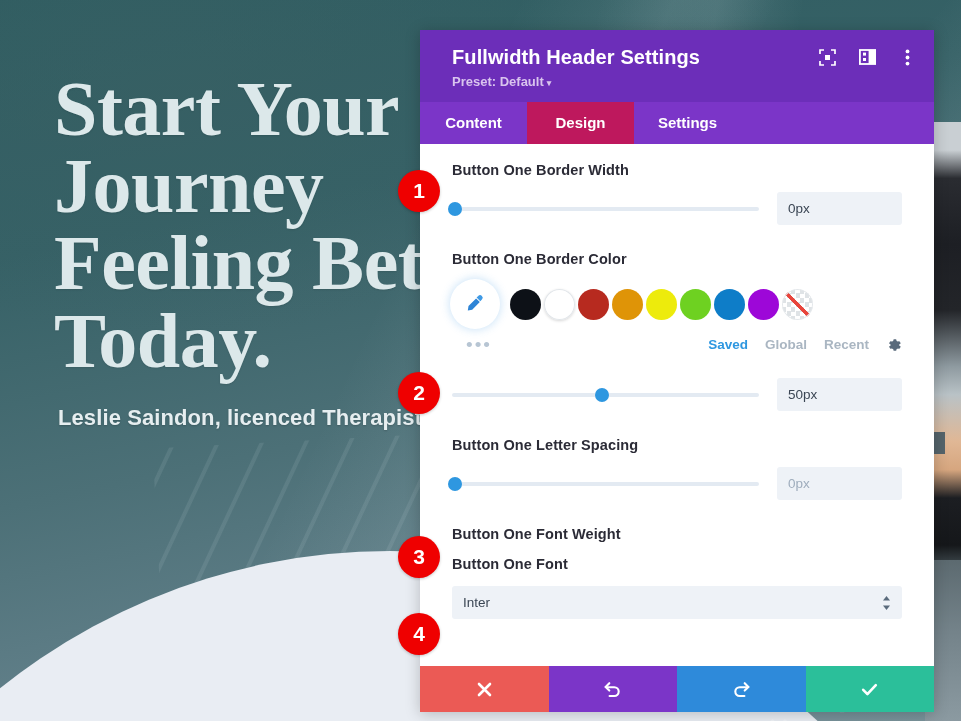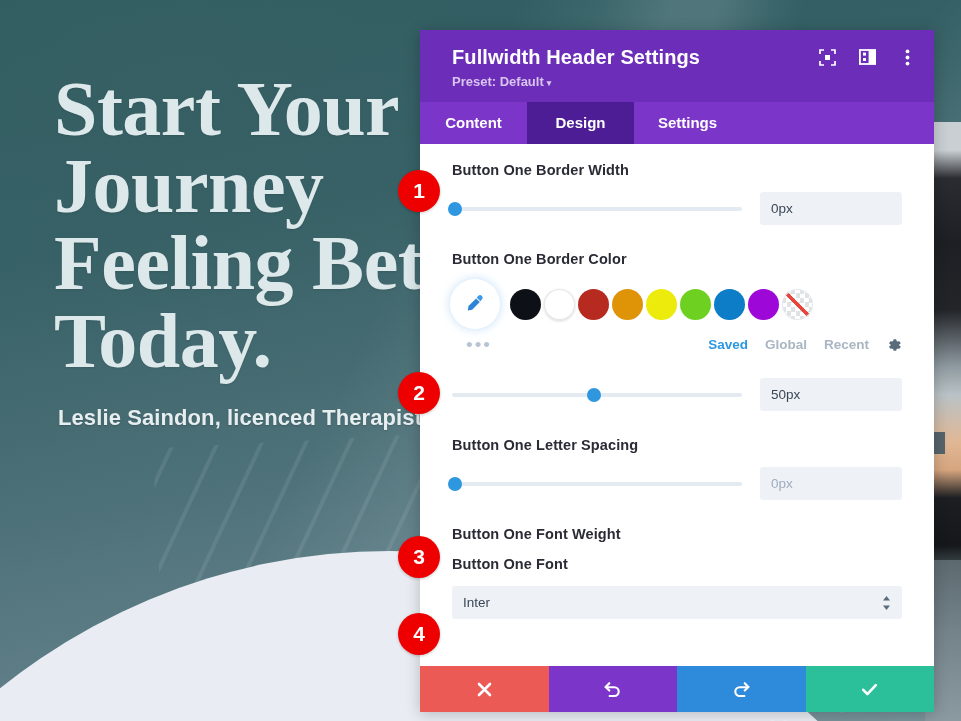--- a/index.html
+++ b/index.html
@@ -211,21 +211,21 @@
   .tab {
     padding: 12px 0 13px 0;
     color: #ffffff;
     font-size: 15px;
     font-weight: bold;
     text-align: center;
     cursor: pointer;
     flex: 0 0 auto;
     width: 107px;
   }
-  .tab.active { background: #4c1d95; }
+  .tab.active { background: #be185d; }
 
   
   .panel-body {
     flex: 1 1 auto;
     padding: 18px 32px 10px 32px;
     overflow: hidden;
     background: #ffffff;
   }
 
   .field { margin-bottom: 4px; }
@@ -259,21 +259,21 @@
   .slider-handle {
     position: absolute;
     top: 0;
     width: 14px; height: 14px;
     border-radius: 50%;
     background: #2e97e0;
     transform: translateX(-50%);
   }
   .num-input {
     flex: 0 0 auto;
-    width: 142px;
+    width: 125px;
     height: 33px;
     line-height: 33px;
     background: #eef2f7;
     border: none;
     border-radius: 3px;
     padding: 0 11px;
     font-size: 13.5px;
     color: #3b4654;
     font-family: "Liberation Sans", sans-serif;
     box-sizing: border-box;

